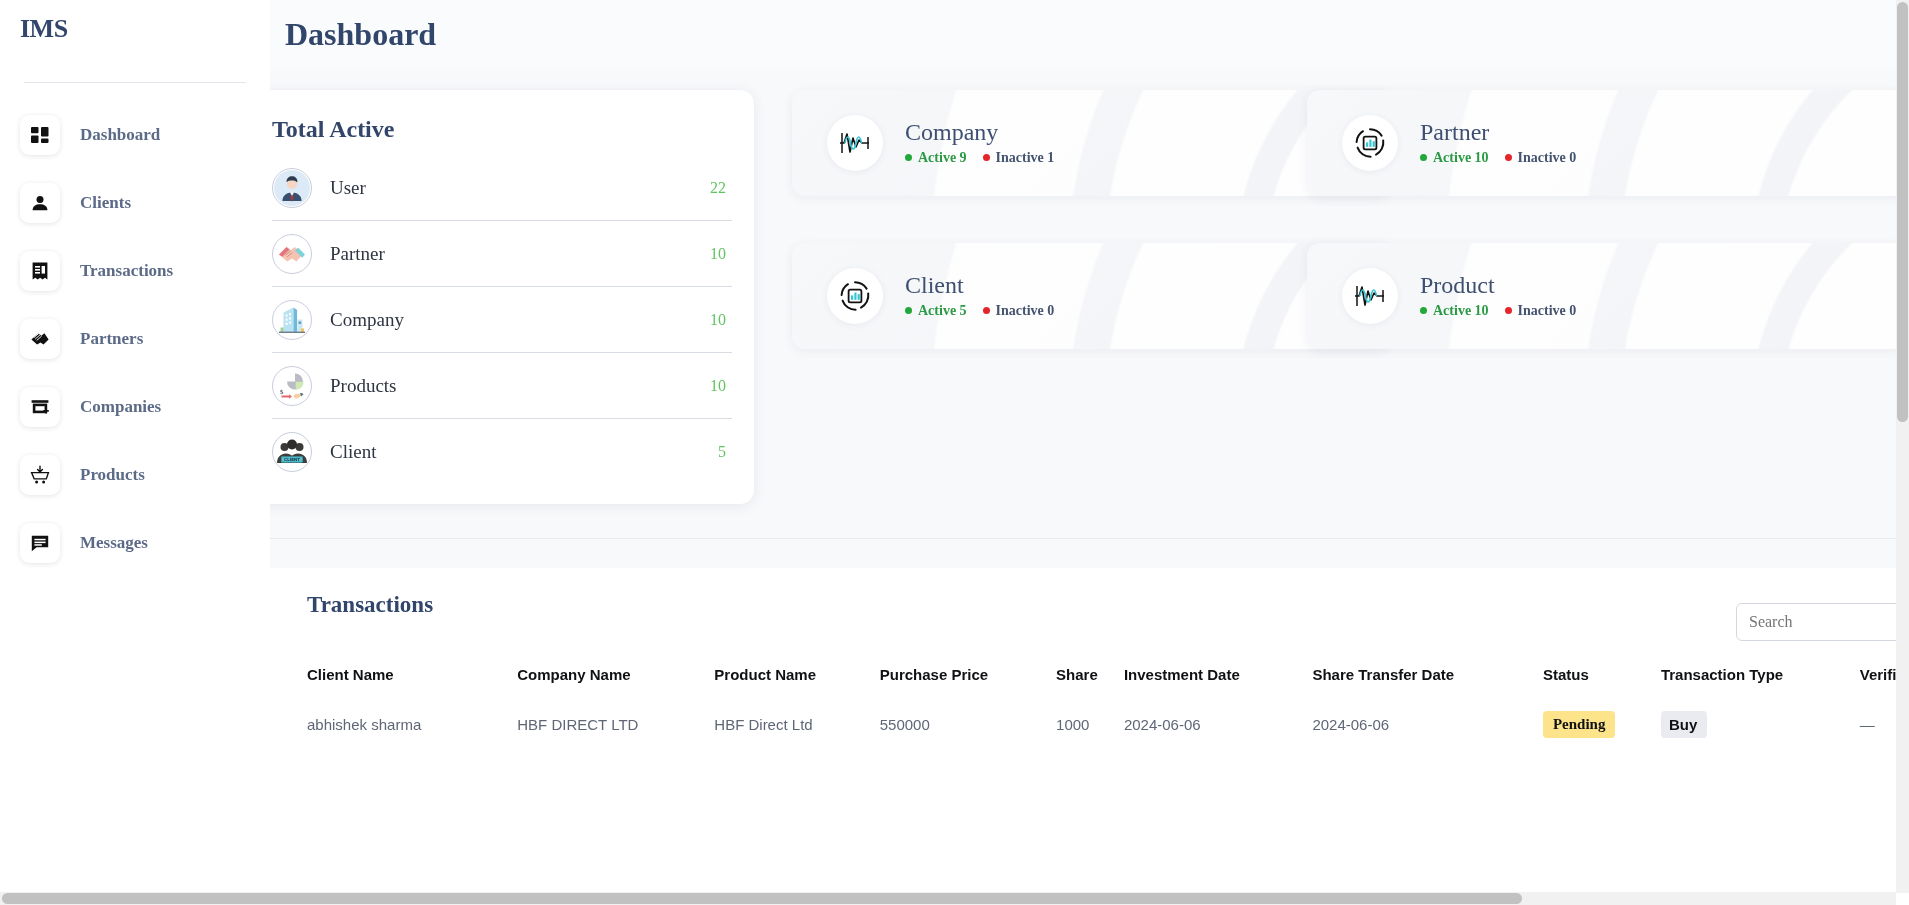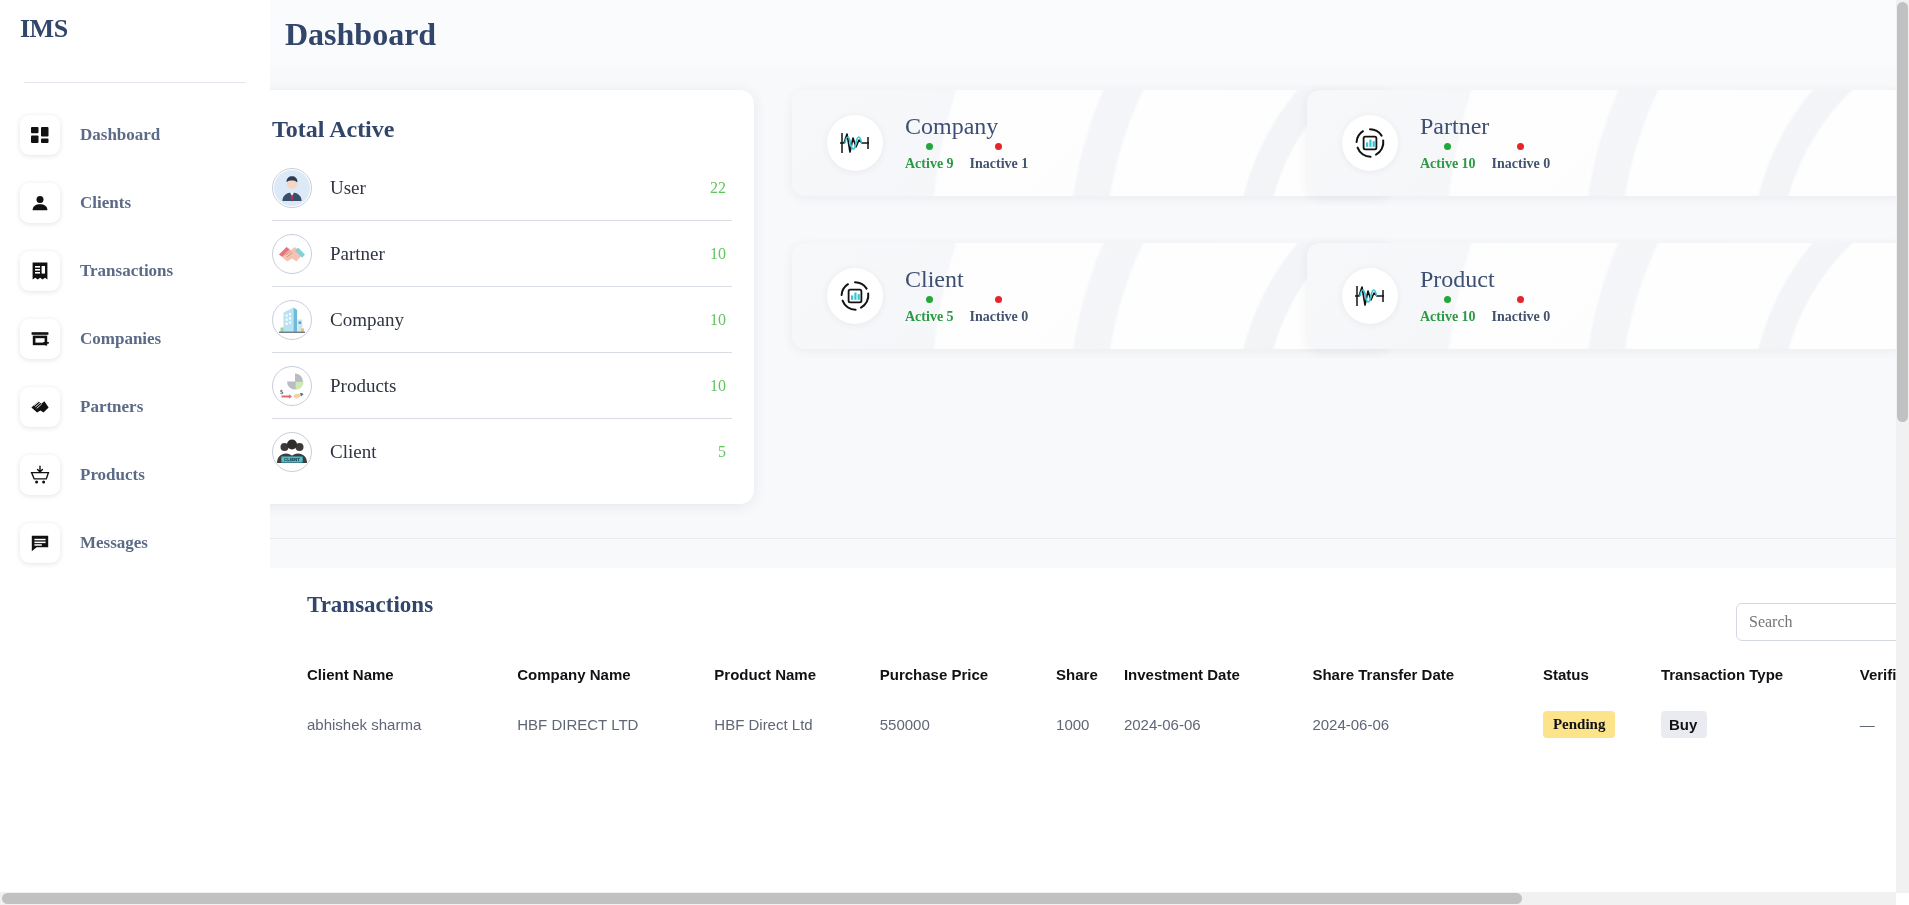--- a/index.html
+++ b/index.html
@@ -150,21 +150,21 @@
     box-shadow: 0 1px 7px rgba(40,50,80,0.07);
   }
   .stat-text { display: flex; flex-direction: column; gap: 4px; }
   .stat-name {
     font-family: "Liberation Serif", serif;
     font-size: 24px;
     color: #3e4f72;
     line-height: 1.08;
   }
   .stat-meta { display: flex; align-items: center; gap: 16px; }
-  .stat-pill { display: flex; align-items: center; gap: 6px; flex-direction: column; }
+  .stat-pill { display: flex; align-items: center; gap: 6px; }
   .dot { width: 7px; height: 7px; border-radius: 50%; flex: 0 0 auto; }
   .dot.green { background: #22a83a; }
   .dot.red { background: #e4262b; }
   .stat-active {
     font-family: "Liberation Serif", serif;
     font-weight: bold; font-size: 14px; color: #2a9a44;
     white-space: nowrap;
   }
   .stat-inactive {
     font-family: "Liberation Serif", serif;
@@ -308,40 +308,40 @@
               <rect x="5" y="11" width="5" height="1.6" fill="#fff"></rect>
               <rect x="11.6" y="5" width="3.4" height="7.6" fill="#fff"></rect>
             </svg>
         </span>
         <span class="nav-label">Transactions</span>
       </div>
 
       <div class="nav-item">
         <span class="nav-icon">
           <svg width="20" height="20" viewBox="0 0 20 20">
+              <path d="M1.4 10.5 8.3 4.2l3 2.6 3.1-2.6 4.2 6.3-5.1 5.1-3-2.2-3.4 2.2z" fill="#111"></path>
+              <path d="M4 8.6l5-4.4" stroke="#fff" stroke-width="0.9"></path>
+              <path d="M5.3 10l5-4.4" stroke="#fff" stroke-width="0.9"></path>
+              <path d="M6.7 11.4l5-4.4" stroke="#fff" stroke-width="0.9"></path>
+            </svg>
+        </span>
+        <span class="nav-label">Partners</span>
+      </div>
+
+      <div class="nav-item">
+        <span class="nav-icon">
+          <svg width="20" height="20" viewBox="0 0 20 20">
               <path d="M1.6 3.2h16.8v2.6H1.6z" fill="#111"></path>
               <path d="M2.8 6.6h14.4v9.6H2.8z" fill="#111"></path>
               <rect x="5.4" y="9.2" width="9.2" height="4.4" fill="#fff"></rect>
               <rect x="13.4" y="13" width="5.4" height="1.7" fill="#111"></rect>
               <rect x="15.25" y="11.1" width="1.7" height="5.4" fill="#111"></rect>
             </svg>
         </span>
         <span class="nav-label">Companies</span>
-      </div>
-
-      <div class="nav-item">
-        <span class="nav-icon">
-          <svg width="20" height="20" viewBox="0 0 20 20">
-              <path d="M1.4 10.5 8.3 4.2l3 2.6 3.1-2.6 4.2 6.3-5.1 5.1-3-2.2-3.4 2.2z" fill="#111"></path>
-              <path d="M4 8.6l5-4.4" stroke="#fff" stroke-width="0.9"></path>
-              <path d="M5.3 10l5-4.4" stroke="#fff" stroke-width="0.9"></path>
-              <path d="M6.7 11.4l5-4.4" stroke="#fff" stroke-width="0.9"></path>
-            </svg>
-        </span>
-        <span class="nav-label">Partners</span>
       </div>
 
       <div class="nav-item">
         <span class="nav-icon">
           <svg width="20" height="20" viewBox="0 0 20 20">
               <path d="M10 1.2v5.6M7.6 4.6 10 7.1l2.4-2.5" stroke="#111" stroke-width="1.4" fill="none" stroke-linecap="round"></path>
               <path d="M1.6 7.6h16.8l-2.1 6.3H4.2z" stroke="#111" stroke-width="1.4" fill="none"></path>
               <circle cx="6.6" cy="17" r="1.5" fill="#111"></circle>
               <circle cx="13.6" cy="17" r="1.5" fill="#111"></circle>
             </svg>

